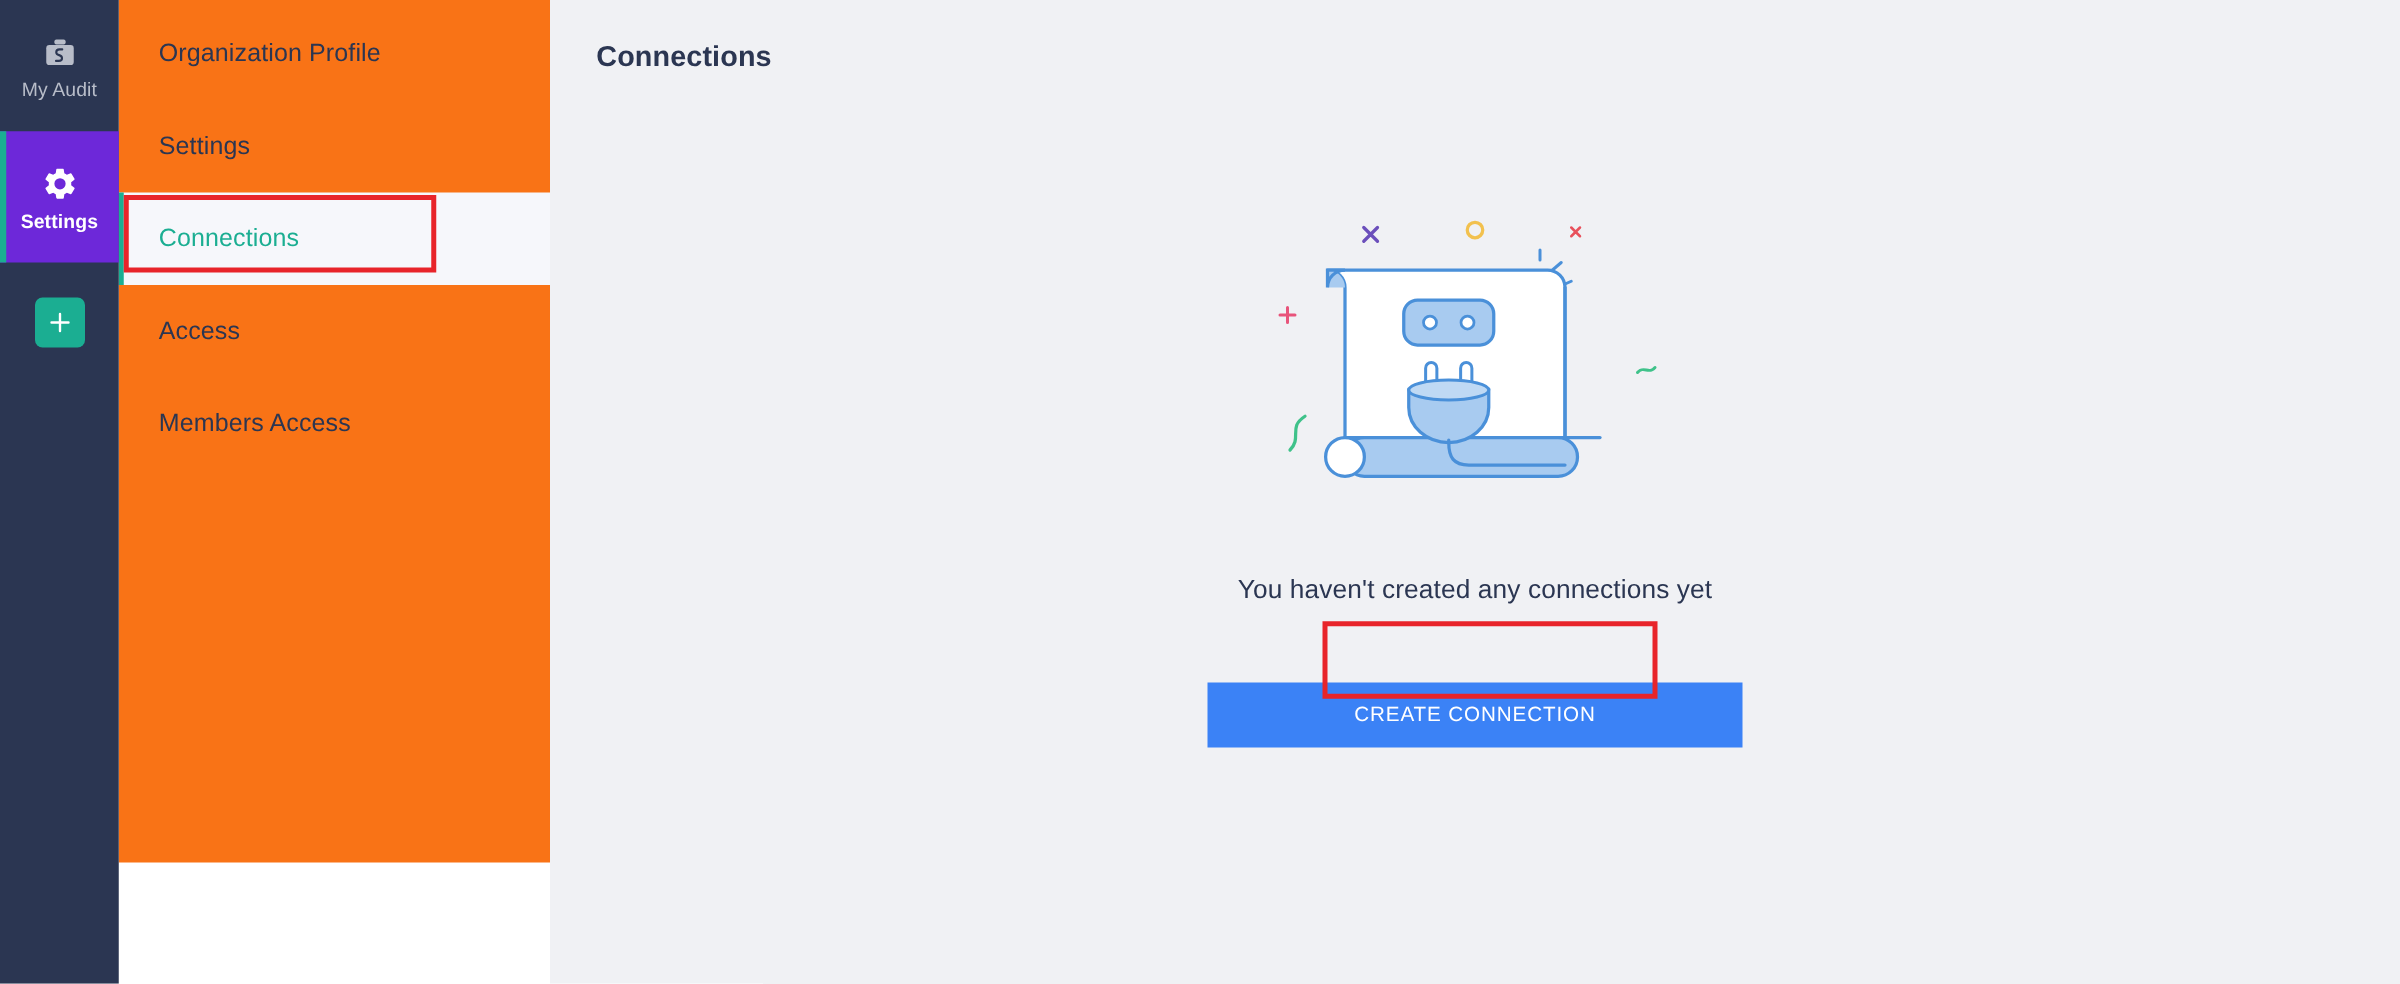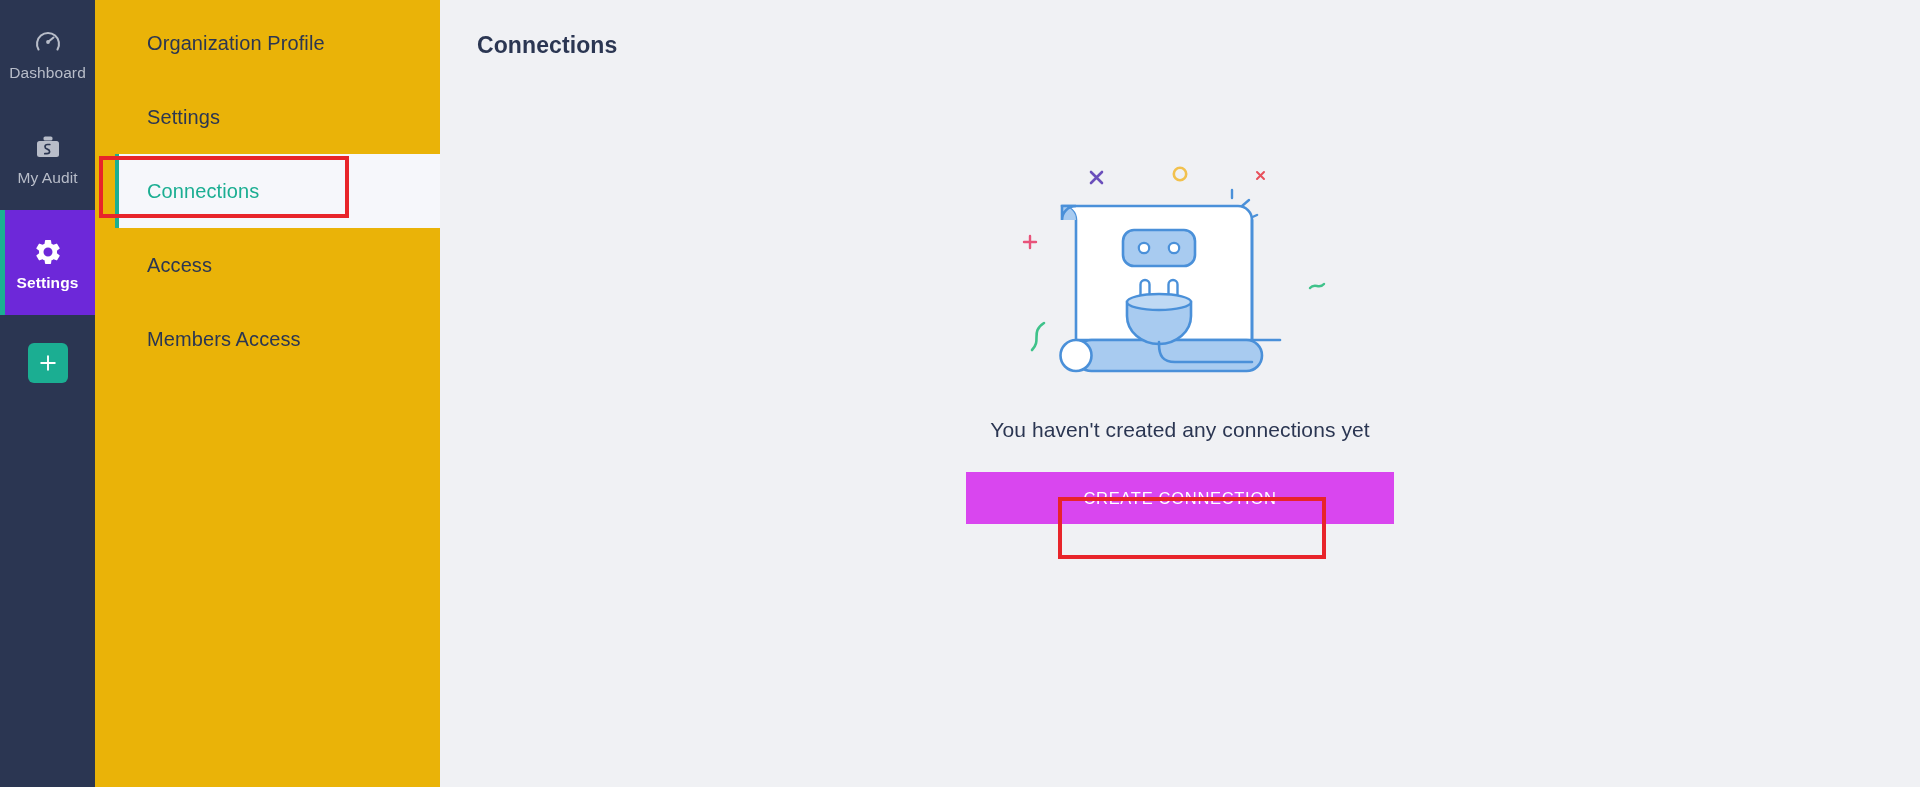--- a/index.html
+++ b/index.html
@@ -47,24 +47,23 @@
   .rail-plus {
     width:40px; height:40px; border-radius:6px;
     background:#1BAE92;
     display:flex; align-items:center; justify-content:center;
     cursor:pointer;
   }
   .rail-plus svg { display:block; }
 
   
   .subnav {
-    width:345px; flex:0 0 345px; height:787px;
-    background:#eab308; position:relative; z-index:2;
+    width:345px; flex:0 0 345px; height:690px;
+    background:#f97316; position:relative; z-index:2;
     padding-top:6px;
-    padding-left:20px;
   }
   .subnav-item {
     height:74px; display:flex; align-items:center;
     padding-left:32px;
     font-size:20px; color:#2B3652;
     position:relative; cursor:pointer;
     letter-spacing:.1px;
   }
   .subnav-item.active {
     background:#F6F7FB; color:#1BAE92;
@@ -80,32 +79,32 @@
     background:#F0F1F4;
     position:relative;
   }
   .main-title {
     font-size:23px; color:#2B3652;
     padding:32px 0 0 37px;
     letter-spacing:.1px;
   }
   .empty-state {
     position:absolute;
-    left:0; right:0; top:150px;
-    display:flex; flex-direction:column; align-items:center;
+    left:0; right:0; top:160px;
+    display:flex; flex-direction:column; align-items:center;gap:32px;
   }
   .illo { position:relative; width:340px; height:250px; }
   .illo svg { display:block; }
   .empty-text {
     font-size:21px; color:#2B3652;
     margin-top:18px; letter-spacing:.1px;
   }
   .create-btn {
     margin-top:30px;
-    background:#d946ef; color:#ffffff;
+    background:#3b82f6; color:#ffffff;
     border:none; outline:none;
     height:52px; width:428px;
     font-size:16.5px; letter-spacing:.7px;
     font-family:"Liberation Sans", sans-serif;
     cursor:pointer;
     display:flex; align-items:center; justify-content:center;
   }
 
   
   .annot {
@@ -117,30 +116,20 @@
   #annot-nav  { left:99px;  top:156px; width:250px; height:62px; }
   #annot-btn  { left:1058px; top:497px; width:268px; height:62px; }
 </style>
 </head>
 <body>
 
 <div class="app">
 
   <nav class="rail">
 
-    <div class="rail-item">
-      <span class="rail-ico">
-        <svg width="30" height="30" viewBox="0 0 30 30" fill="none">
-          <path d="M5.5 22.5 A11 11 0 1 1 24.5 22.5" stroke="#B8BDC9" stroke-width="2.1" stroke-linecap="round" fill="none"></path>
-          <path d="M15 15 L20.5 10.5" stroke="#B8BDC9" stroke-width="2.1" stroke-linecap="round"></path>
-          <circle cx="15" cy="15" r="1.9" fill="#B8BDC9"></circle>
-        </svg>
-      </span>
-      <span class="rail-label">Dashboard</span>
-    </div>
 
     <div class="rail-item">
       <span class="rail-ico">
         <svg width="30" height="30" viewBox="0 0 30 30" fill="none">
           <rect x="4" y="9" width="22" height="16" rx="2.5" fill="#B8BDC9"></rect>
           <rect x="10.5" y="4.5" width="9" height="4" rx="1.6" fill="#B8BDC9"></rect>
           <path d="M16.8 12.5 h-2.2 c-1.7 0 -2.6 1 -2.6 2.2 c0 1.3 1.1 2 2.3 2.4 c1.2 .4 2.3 1.1 2.3 2.4 c0 1.2 -.9 2.2 -2.6 2.2 h-2.2" stroke="#2B3652" stroke-width="1.7" stroke-linecap="round" fill="none"></path>
         </svg>
       </span>
       <span class="rail-label">My Audit</span>

